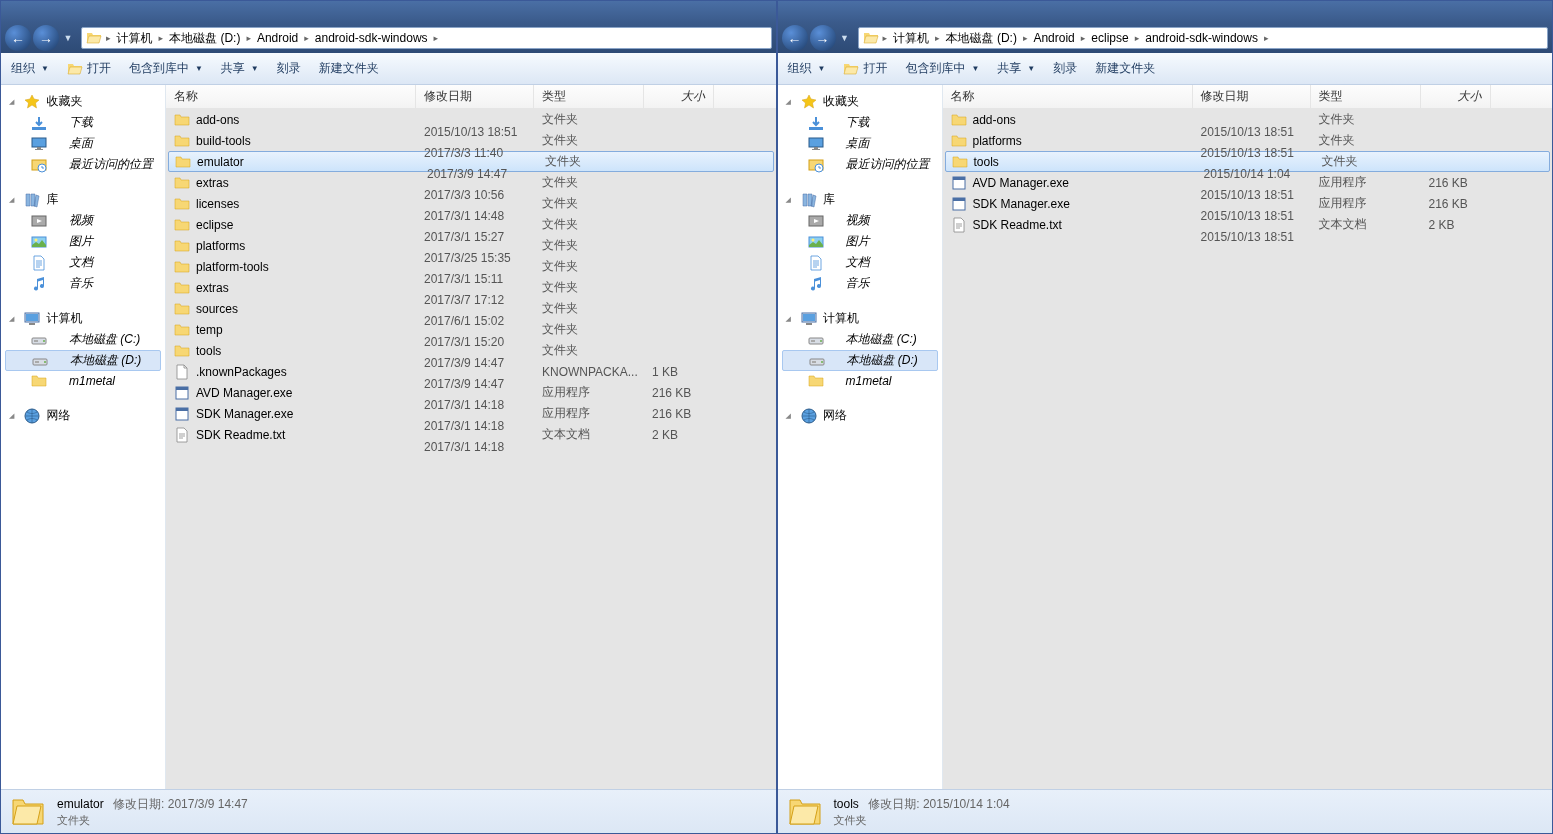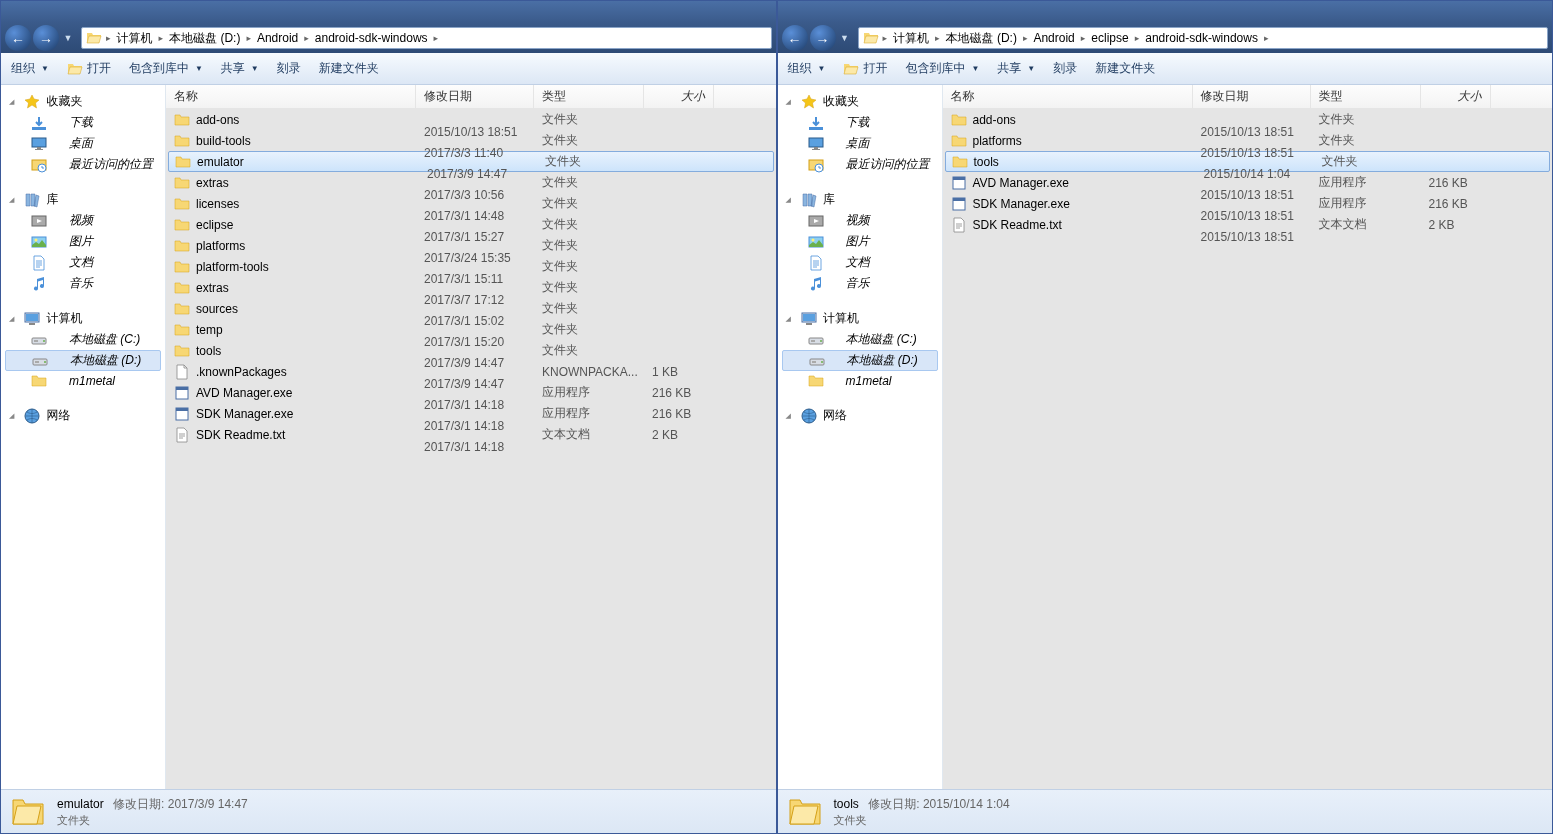--- a/index.html
+++ b/index.html
@@ -363,21 +363,21 @@
             <div class="cell cell-type">文件夹</div>
             <div class="cell cell-size"></div>
           </div>
           <div class="row">
             <div class="cell cell-name">
               <svg class="file-icon" viewBox="0 0 16 16">
                 <use href="#i-folder"></use>
               </svg>
               <span>platforms</span>
             </div>
-            <div class="cell cell-date">2017/3/24 15:35</div>
+            <div class="cell cell-date">2017/3/25 15:35</div>
             <div class="cell cell-type">文件夹</div>
             <div class="cell cell-size"></div>
           </div>
           <div class="row">
             <div class="cell cell-name">
               <svg class="file-icon" viewBox="0 0 16 16">
                 <use href="#i-folder"></use>
               </svg>
               <span>platform-tools</span>
             </div>
@@ -396,21 +396,21 @@
             <div class="cell cell-type">文件夹</div>
             <div class="cell cell-size"></div>
           </div>
           <div class="row">
             <div class="cell cell-name">
               <svg class="file-icon" viewBox="0 0 16 16">
                 <use href="#i-folder"></use>
               </svg>
               <span>sources</span>
             </div>
-            <div class="cell cell-date">2017/3/1 15:02</div>
+            <div class="cell cell-date">2017/6/1 15:02</div>
             <div class="cell cell-type">文件夹</div>
             <div class="cell cell-size"></div>
           </div>
           <div class="row">
             <div class="cell cell-name">
               <svg class="file-icon" viewBox="0 0 16 16">
                 <use href="#i-folder"></use>
               </svg>
               <span>temp</span>
             </div>

